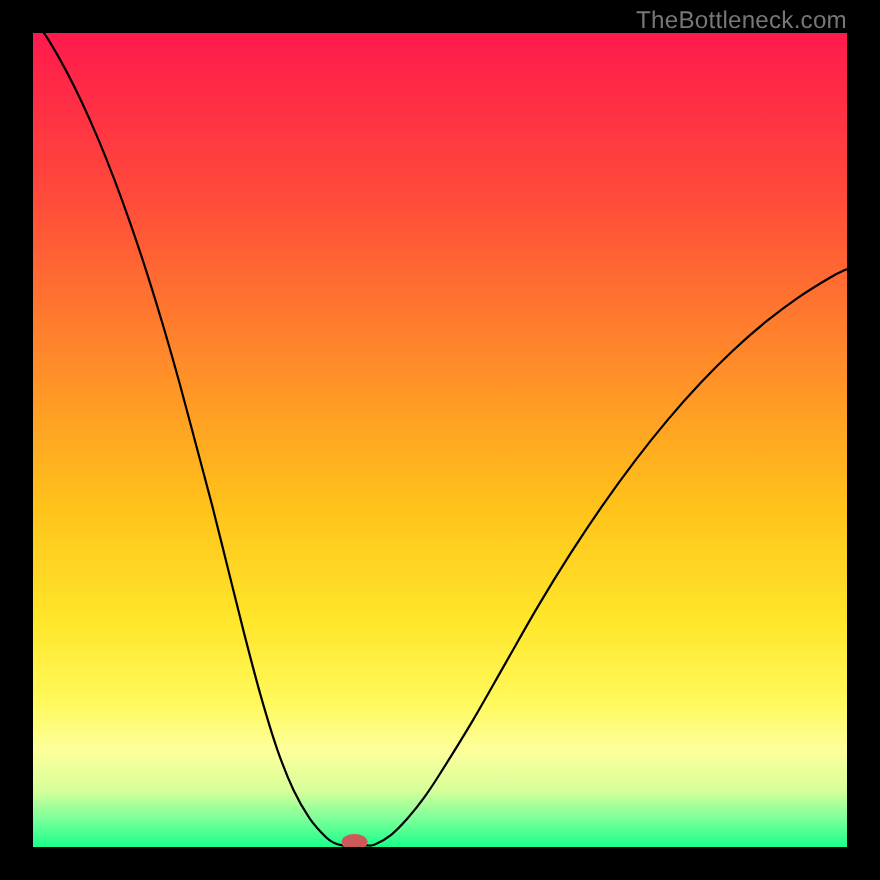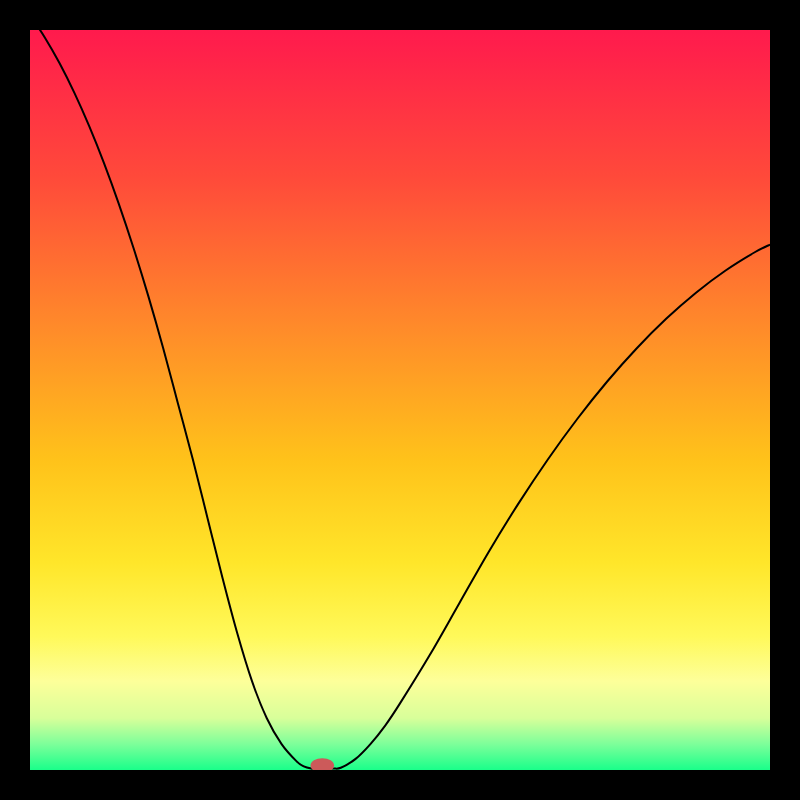--- a/index.html
+++ b/index.html
@@ -37,20 +37,21 @@
     letter-spacing: 0.2px;
   }
   svg {
     display: block;
   }
 </style>
 </head>
 <body>
 
 <div class="outer-frame">
+  <div class="watermark">TheBottleneck.com</div>
   <div class="plot-area">
     <svg id="chart-svg" width="740" height="740" viewBox="0 0 740 740">
       <defs>
         <linearGradient id="bg-grad" x1="0" y1="0" x2="0" y2="1">
             <stop offset="0%" stop-color="#ff1a4d"></stop>
             <stop offset="20%" stop-color="#ff4a3a"></stop>
             <stop offset="40%" stop-color="#ff8a2a"></stop>
             <stop offset="57.99999999999999%" stop-color="#ffc21a"></stop>
             <stop offset="72%" stop-color="#ffe62a"></stop>
             <stop offset="82%" stop-color="#fff95a"></stop>

